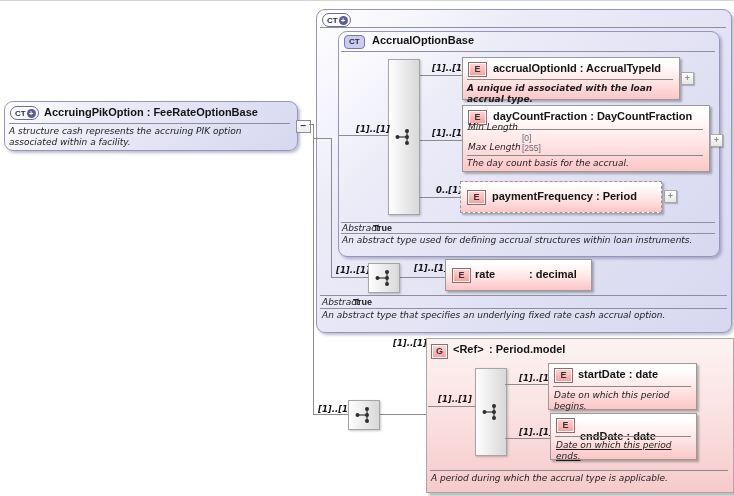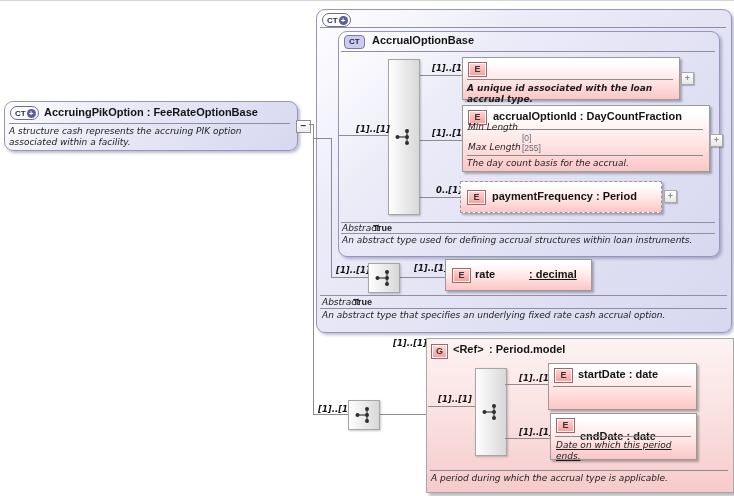--- a/index.html
+++ b/index.html
@@ -92,29 +92,30 @@
         <circle cx="13" cy="3" r="2" fill="#2e2e2e"></circle>
       <circle cx="13" cy="9" r="2" fill="#2e2e2e"></circle>
         <circle cx="13" cy="15" r="2" fill="#2e2e2e"></circle>
     </svg>
   </div>
   <div class="card" style="left:356px;top:123px;">[1]..[1]</div>
 
   <div class="card" style="left:432px;top:62px;">[1]..[1]</div>
   <div class="ebox" style="left:462px;top:56px;width:216px;height:41px;">
     <div class="eicon" style="left:5px;top:4px;">E</div>
+    <div class="title" style="left:30px;top:4px;">accrualOptionId : AccrualTypeId</div>
     <div class="divider" style="left:4px;top:21px;width:206px;background:#8a8a8a;"></div>
     <div class="desc" style="left:4px;top:25px;width:208px;font-weight:bold;">A unique id associated with the loan accrual type.</div>
   </div>
   <div class="plusbtn" style="left:681px;top:71px;">+</div>
 
   <div class="card" style="left:432px;top:127px;">[1]..[1]</div>
   <div class="ebox" style="left:462px;top:104px;width:246px;height:65px;">
     <div class="eicon" style="left:5px;top:4px;">E</div>
-    <div class="title" style="left:30px;top:4px;">accrualOptionId : DayCountFraction</div>
+    <div class="title" style="left:30px;top:4px;">dayCountFraction : DayCountFraction</div>
     <div class="divider" style="left:4px;top:23px;width:236px;background:#8a8a8a;"></div>
     <div class="facetlbl" style="left:5px;top:16px;">Min Length</div>
     <div class="facetval" style="left:59px;top:27px;">[0]</div>
     <div class="facetlbl" style="left:5px;top:36px;">Max Length</div>
     <div class="facetval" style="left:59px;top:37px;">[255]</div>
     <div class="divider" style="left:4px;top:49px;width:236px;background:#8a8a8a;"></div>
     <div class="desc" style="left:4px;top:52px;width:238px;">The day count basis for the accrual.</div>
   </div>
   <div class="plusbtn" style="left:710px;top:133px;">+</div>
 
@@ -139,21 +140,21 @@
       <circle cx="3.5" cy="9" r="2" fill="#2e2e2e"></circle>
         <circle cx="13" cy="3" r="2" fill="#2e2e2e"></circle>
       <circle cx="13" cy="9" r="2" fill="#2e2e2e"></circle>
         <circle cx="13" cy="15" r="2" fill="#2e2e2e"></circle>
     </svg>
   </div>
   <div class="card" style="left:414px;top:262px;">[1]..[1]</div>
   <div class="ebox" style="left:445px;top:258px;width:145px;height:30px;">
     <div class="eicon" style="left:6px;top:8px;">E</div>
     <div class="title" style="left:29px;top:8px;">rate</div>
-    <div class="title" style="left:83px;top:8px;text-decoration:underline;">: decimal</div>
+    <div class="title" style="left:83px;top:8px;">: decimal</div>
   </div>
 
   <div class="divider" style="left:320px;top:294px;width:407px;"></div>
   <div class="abslbl" style="left:322px;top:296px;">Abstract</div>
   <div class="absval" style="left:353px;top:296px;">True</div>
   <div class="divider" style="left:320px;top:307px;width:407px;"></div>
   <div class="desc" style="left:322px;top:309px;width:402px;">An abstract type that specifies an underlying fixed rate cash accrual option.</div>
 
   <div class="card" style="left:318px;top:403px;">[1]..[1]</div>
   <div class="seqbox" style="left:348px;top:399px;width:30px;height:28px;">
@@ -185,20 +186,21 @@
         <circle cx="13" cy="15" r="2" fill="#2e2e2e"></circle>
     </svg>
   </div>
 
   <div class="line" style="left:505px;top:383px;width:43px;height:1px;"></div>
   <div class="card" style="left:519px;top:372px;">[1]..[1]</div>
   <div class="ebox" style="left:548px;top:362px;width:147px;height:45px;">
     <div class="eicon" style="left:5px;top:4px;">E</div>
     <div class="title" style="left:29px;top:4px;">startDate : date</div>
     <div class="divider" style="left:4px;top:22px;width:138px;background:#8a8a8a;"></div>
+    <div class="desc" style="left:5px;top:26px;width:140px;">Date on which this period begins.</div>
   </div>
 
   <div class="line" style="left:505px;top:437px;width:45px;height:1px;"></div>
   <div class="card" style="left:519px;top:426px;">[1]..[1]</div>
   <div class="ebox" style="left:550px;top:412px;width:145px;height:45px;">
     <div class="eicon" style="left:5px;top:4px;">E</div>
     <div class="title" style="left:29px;top:16px;">endDate : date</div>
     <div class="divider" style="left:4px;top:22px;width:136px;background:#8a8a8a;"></div>
     <div class="desc" style="left:5px;top:26px;width:138px;text-decoration:underline;">Date on which this period ends.</div>
   </div>

